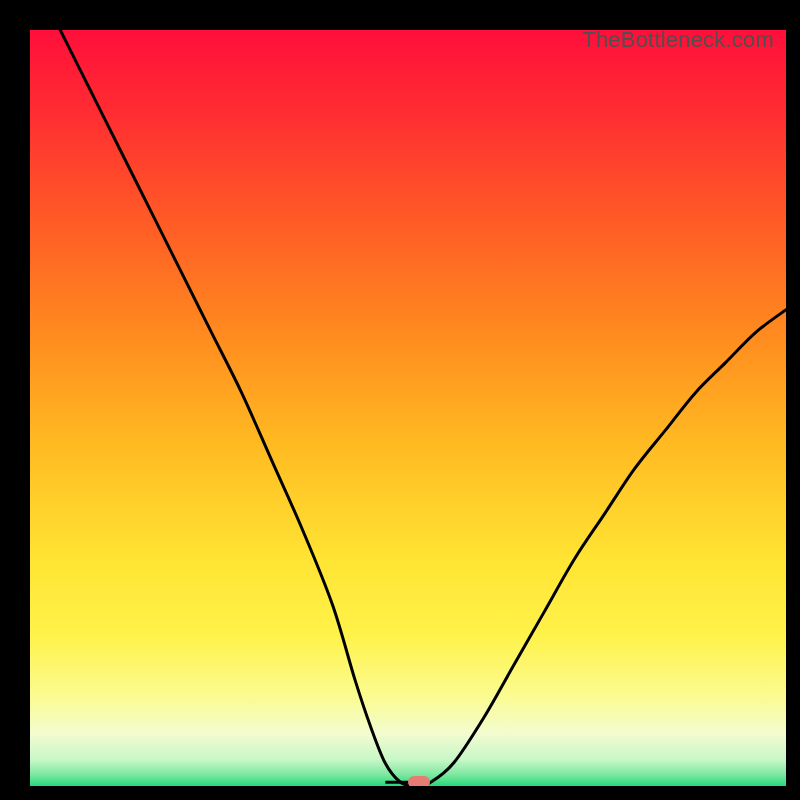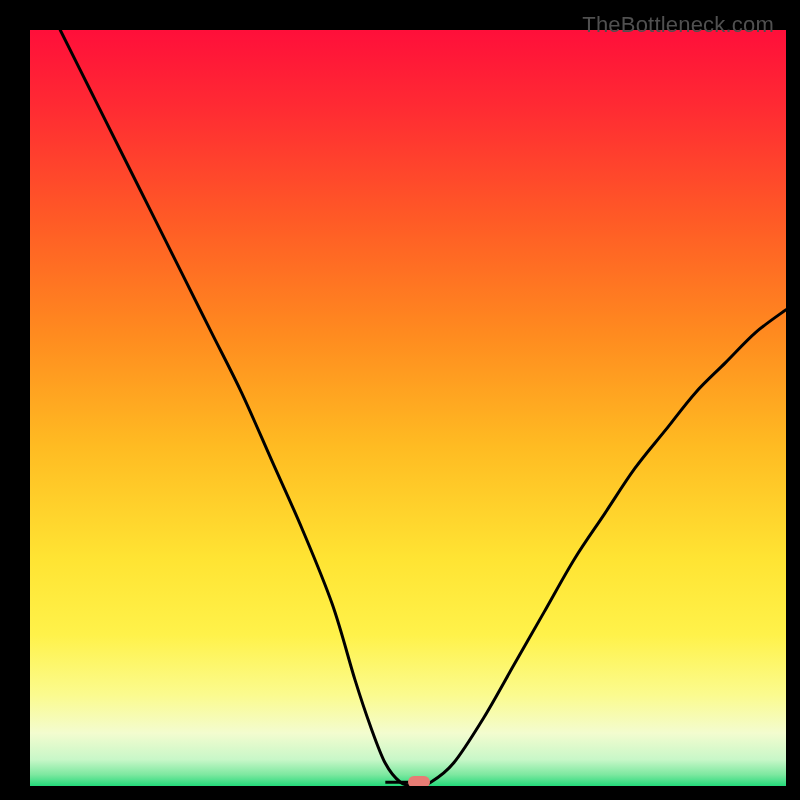--- a/index.html
+++ b/index.html
@@ -26,21 +26,21 @@
     width: 756px;
     height: 756px;
     overflow: hidden;
   }
   .gradient {
     position: absolute;
     inset: 0;
   }
   .watermark {
     position: absolute;
-    top: 4px;
+    top: 19px;
     right: 18px;
     color: #505050;
     font-size: 22px;
     font-weight: 500;
     letter-spacing: 0.2px;
   }
   .marker {
     position: absolute;
     width: 22px;
     height: 12px;

